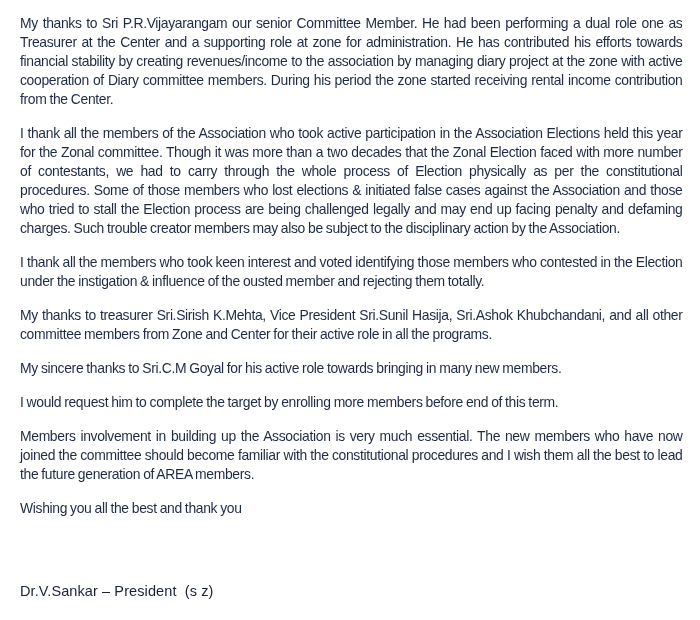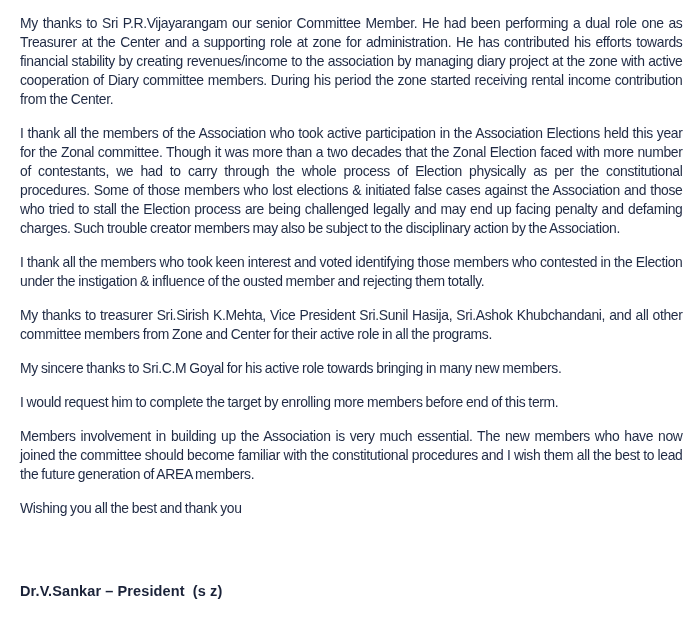--- a/index.html
+++ b/index.html
@@ -24,21 +24,21 @@
     word-spacing: -0.5px;
     transform: scaleX(0.98);
     transform-origin: left top;
     width: 676px;
   }
   .para.short { text-align: left; }
   .signature {
     position: absolute;
     left: 20px; top: 583px;
     font-size: 14.5px;
-    font-weight: bold;
+    font-weight: normal;
     color: #1a2238;
     letter-spacing: 0.1px;
     white-space: pre;
   }
 </style>
 </head>
 <body>
 
 <div class="page">
   <p class="para">My thanks to Sri P.R.Vijayarangam our senior Committee Member. He had been performing a dual role one as Treasurer at the Center and a supporting role at zone for administration. He has contributed his efforts towards financial stability by creating revenues/income to the association by managing diary project at the zone with active cooperation of Diary committee members. During his period the zone started receiving rental income contribution from the Center.</p>

